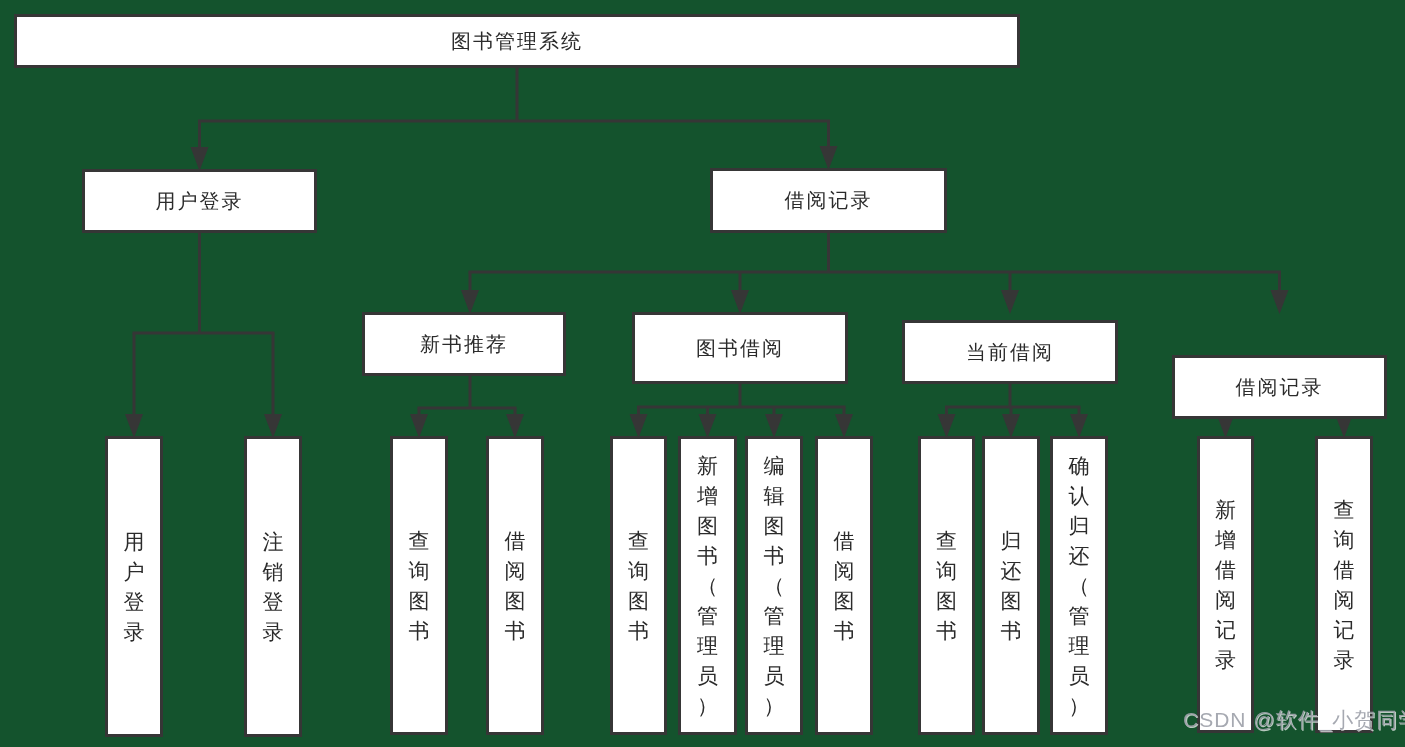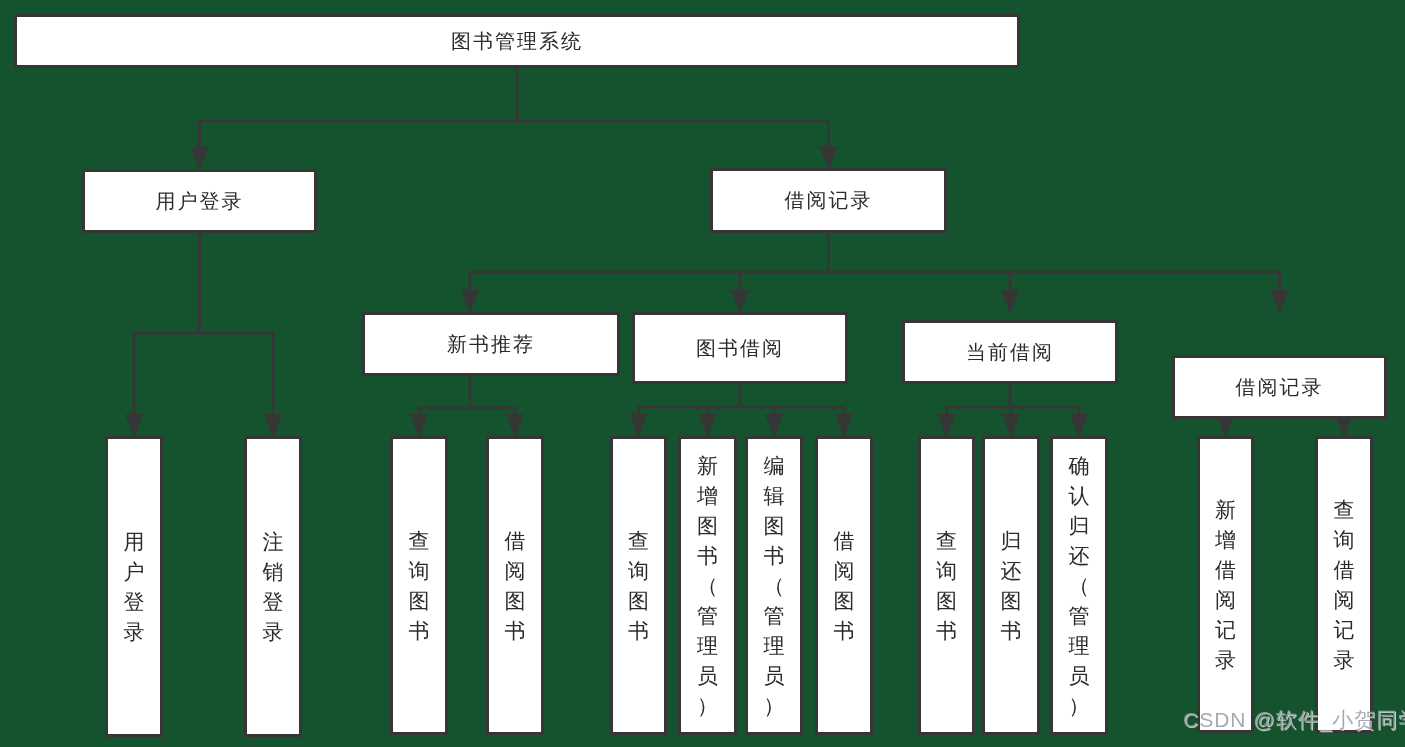--- a/index.html
+++ b/index.html
@@ -121,21 +121,21 @@
   <div id="node-layer">
       <div class="node h" style="left: 14px; top: 14px; width: 1006px; height: 54px; border-color: rgb(54, 54, 54); color: rgb(43, 43, 43); background: rgb(255, 255, 255);">
         <span>图书管理系统</span>
       </div>
       <div class="node h" style="left: 82px; top: 169px; width: 235px; height: 64px; border-color: rgb(54, 54, 54); color: rgb(43, 43, 43); background: rgb(255, 255, 255);">
         <span>用户登录</span>
       </div>
       <div class="node h" style="left: 710px; top: 168px; width: 237px; height: 65px; border-color: rgb(54, 54, 54); color: rgb(43, 43, 43); background: rgb(255, 255, 255);">
         <span>借阅记录</span>
       </div>
-      <div class="node h" style="left: 362px; top: 312px; width: 258px; height: 64px; border-color: rgb(54, 54, 54); color: rgb(43, 43, 43); background: rgb(255, 255, 255);">
+      <div class="node h" style="left: 362px; top: 312px; width: 204px; height: 64px; border-color: rgb(54, 54, 54); color: rgb(43, 43, 43); background: rgb(255, 255, 255);">
         <span>新书推荐</span>
       </div>
       <div class="node h" style="left: 632px; top: 312px; width: 216px; height: 72px; border-color: rgb(54, 54, 54); color: rgb(43, 43, 43); background: rgb(255, 255, 255);">
         <span>图书借阅</span>
       </div>
       <div class="node h" style="left: 902px; top: 320px; width: 216px; height: 64px; border-color: rgb(54, 54, 54); color: rgb(43, 43, 43); background: rgb(255, 255, 255);">
         <span>当前借阅</span>
       </div>
       <div class="node h" style="left: 1172px; top: 312px; width: 215px; height: 64px; border-color: rgb(54, 54, 54); color: rgb(43, 43, 43); background: rgb(255, 255, 255); margin-top: 43px;">
         <span>借阅记录</span>

